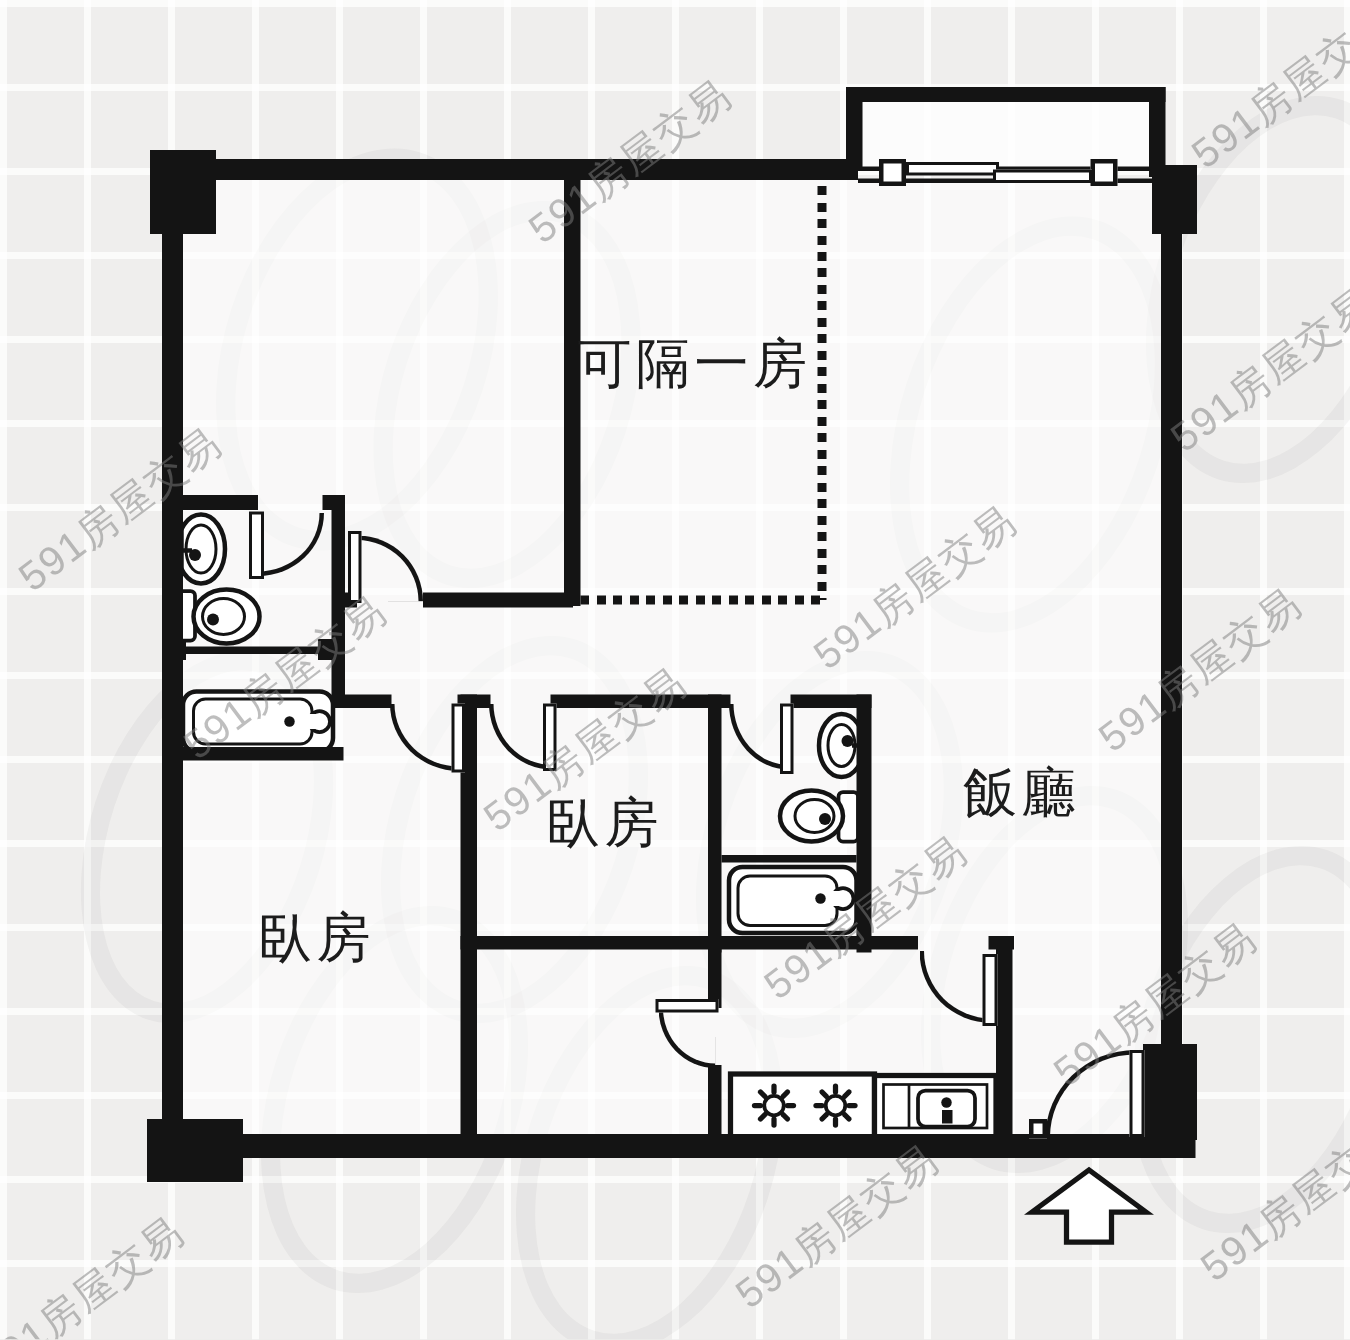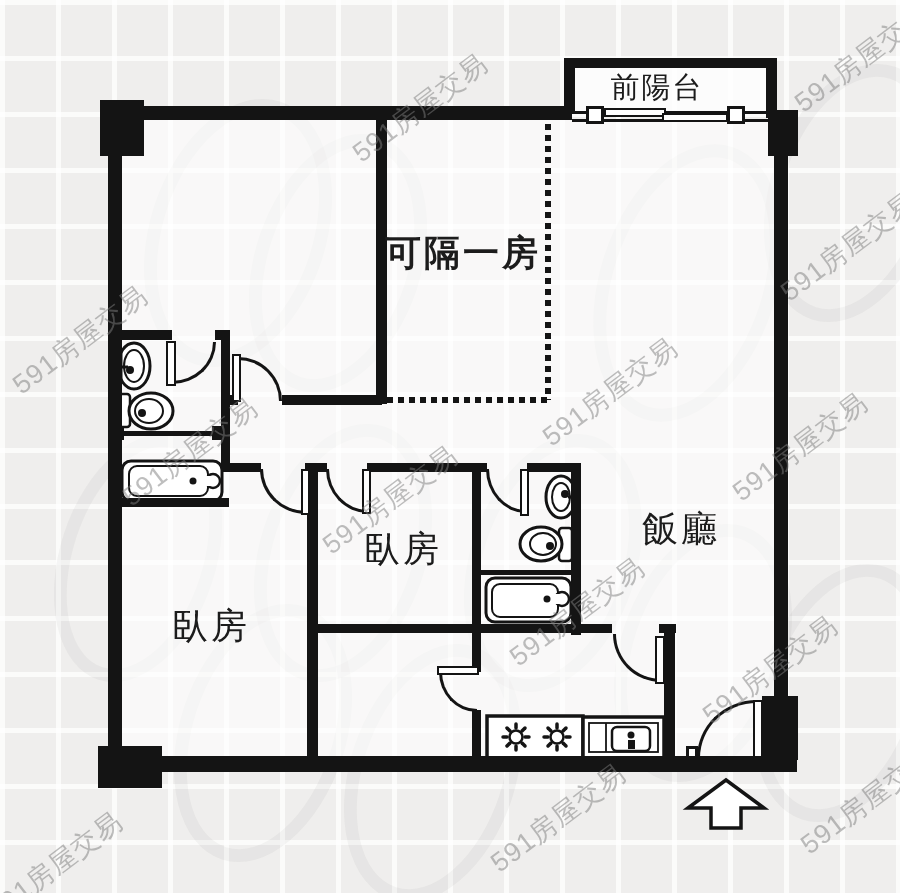--- a/index.html
+++ b/index.html
@@ -205,22 +205,21 @@
 
   <div class="thinline" style="left:120px;top:431px;width:98px;height:5px;"></div>
   <div class="wall" style="left:114px;top:426px;width:10px;height:14px;"></div>
   <div class="wall" style="left:212px;top:426px;width:10px;height:14px;"></div>
 
   <div class="col" style="left:100px;top:100px;width:44px;height:56px;"></div>
   <div class="col" style="left:768px;top:110px;width:30px;height:46px;"></div>
   <div class="col" style="left:98px;top:746px;width:64px;height:42px;"></div>
   <div class="col" style="left:762px;top:696px;width:36px;height:64px;"></div>
 
-  <div class="room-label small" style="left:657px;top:88px;">前陽台</div>
-  <div class="room-label" style="left:463px;top:253px;font-weight:bold;">可隔一房</div>
+  <div class="room-label" style="left:463px;top:243px;">可隔一房</div>
   <div class="room-label" style="left:403px;top:549px;">臥房</div>
   <div class="room-label" style="left:681px;top:529px;">飯廳</div>
   <div class="room-label" style="left:211px;top:626px;">臥房</div>
 
   <div class="wm-text" style="left:80px;top:340px;">591房屋交易</div>
   <div class="wm-text" style="left:190px;top:452px;">591房屋交易</div>
   <div class="wm-text" style="left:420px;top:108px;">591房屋交易</div>
   <div class="wm-text" style="left:862px;top:58px;">591房屋交易</div>
   <div class="wm-text" style="left:848px;top:247px;">591房屋交易</div>
   <div class="wm-text" style="left:610px;top:392px;">591房屋交易</div>

